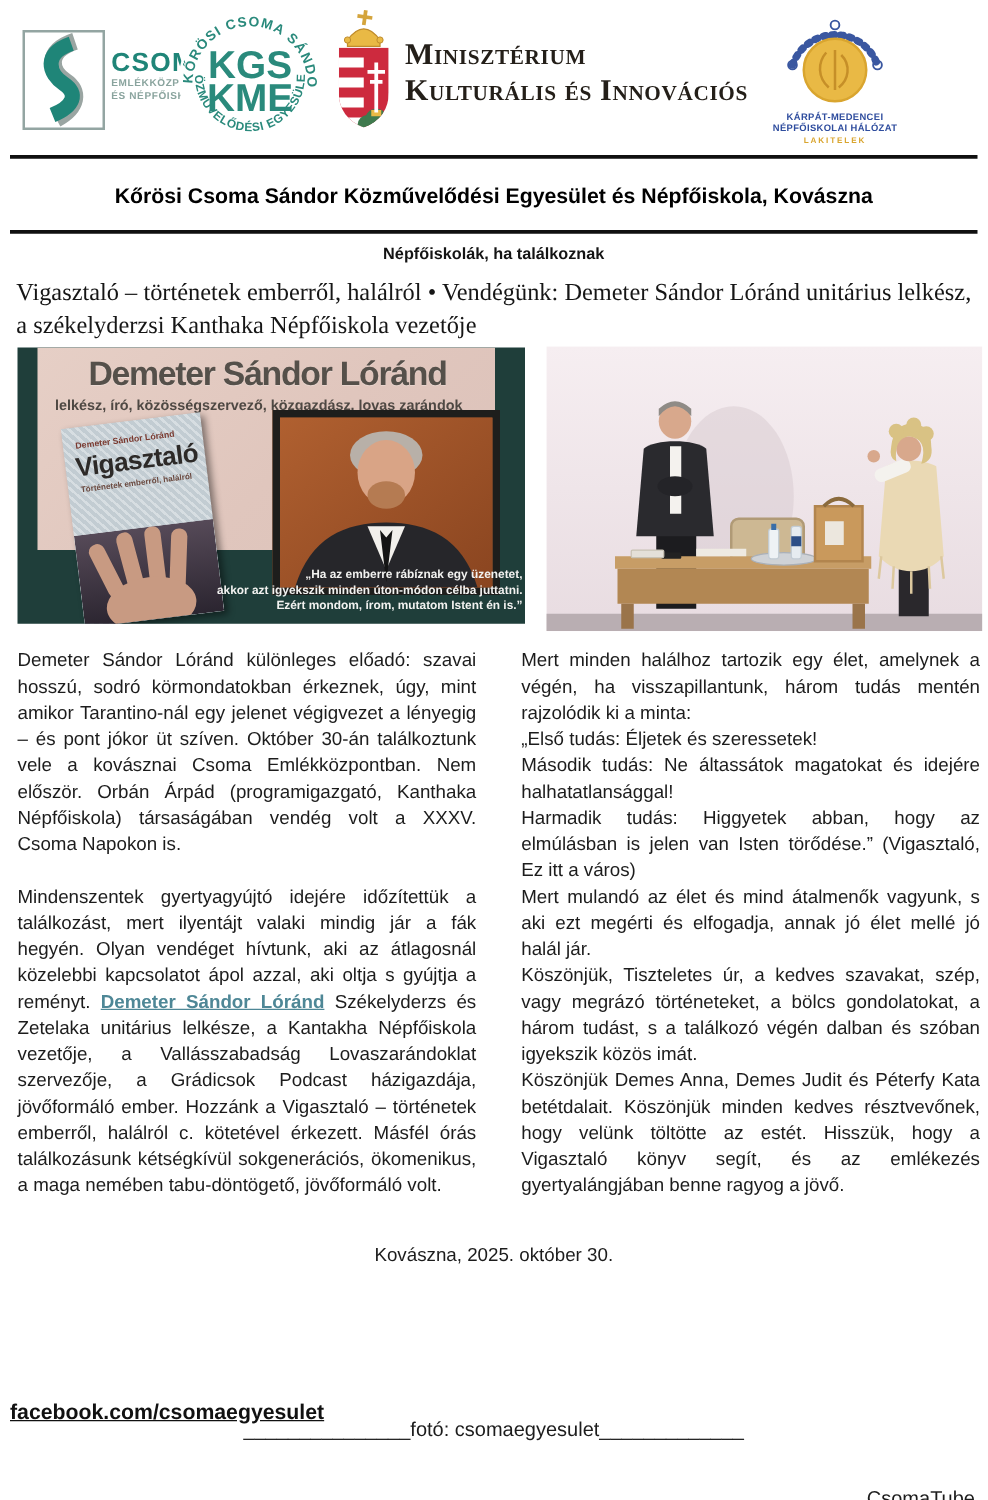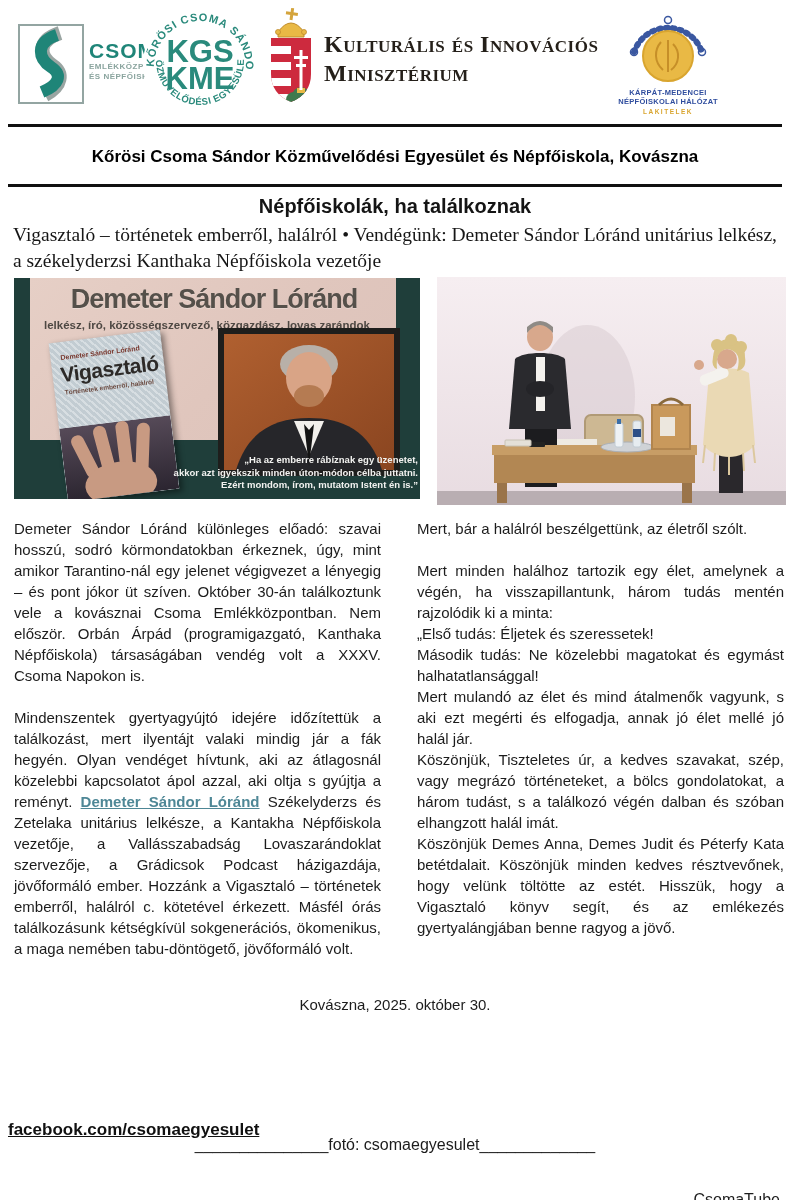--- a/index.html
+++ b/index.html
@@ -23,21 +23,21 @@
   .logo-kmnh { position:absolute; left:614px; top:12px; width:108px; text-align:center; }
   .kmnh-line { font-size:7.5px; font-weight:bold; color:#2f4d9e; line-height:9px; letter-spacing:0.3px; }
   .kmnh-town { font-size:6.5px; font-weight:bold; color:#d9a52f; letter-spacing:1.5px; margin-top:2px; }
 
   
   .rule { position:absolute; left:8px; width:774px; height:3px; background:#101010; }
   .rule1 { top:124px; } .rule2 { top:184px; }
   .org-title { position:absolute; top:147px; left:0; width:100%; text-align:center;
                font-size:17px; font-weight:bold; color:#000000; }
   .headline { position:absolute; top:195px; left:0; width:100%; text-align:center;
-              font-size:20px; font-weight:bold; color:#141414; }
+              font-size:13px; font-weight:bold; color:#141414; }
   .subtitle { position:absolute; top:222px; left:13px; width:764px; font-size:19.5px;
               line-height:26px; text-align:justify; color:#161616;font-family:Liberation Serif, serif; }
 
   
   .poster { position:absolute; left:14px; top:278px; width:406px; height:221px;
             background:#1f3e3a; overflow:hidden; }
   .poster-paper { position:absolute; left:16px; right:24px; top:0; height:162px;
             background:linear-gradient(135deg,#e6cfc6 0%, #e0c6bd 55%, #dcc2ba 100%); }
   .poster-title { position:absolute; left:30px; right:36px; top:6px; text-align:center;
             font-size:27px; font-weight:bold; color:#55504a; letter-spacing:-1px;
@@ -138,22 +138,22 @@
         <circle cx="42" cy="94" r="8" fill="#3f7a4e"></circle>
         <circle cx="35" cy="90" r="9" fill="#3f7a4e"></circle>
         <rect x="31" y="82" width="8" height="5" fill="#e9b945"></rect>
         <rect x="33.5" y="44" width="3" height="40" fill="#ffffff"></rect>
         <rect x="28" y="50" width="14" height="3" fill="#ffffff"></rect>
         <rect x="30" y="58" width="10" height="3" fill="#ffffff"></rect>
       </g>
     </svg>
   </div>
   <div class="ministry-words">
+    <div>Minisztérium</div>
     <div>Kulturális és Innovációs</div>
-    <div>Minisztérium</div>
   </div>
 
   <div class="logo-kmnh">
     <svg width="100" height="72" viewBox="0 0 100 72">
       <path d="M16,40 A 36,36 0 0 1 84,40" fill="none" stroke="#3a57a0" stroke-width="6" stroke-dasharray="2 5" stroke-linecap="round"></path>
       <circle cx="16" cy="40" r="3.5" fill="none" stroke="#3a57a0" stroke-width="1.5"></circle>
       <circle cx="84" cy="40" r="3.5" fill="none" stroke="#3a57a0" stroke-width="1.5"></circle>
       <circle cx="50" cy="8" r="3.5" fill="none" stroke="#3a57a0" stroke-width="1.5"></circle>
       <circle cx="50" cy="44" r="25" fill="#e9b945" stroke="#d9a52f" stroke-width="2"></circle>
       <path d="M43,30 C36,38 36,50 45,58 M50,28 L50,60 M55,32 C63,40 61,52 53,58" fill="none" stroke="#c68f28" stroke-width="2"></path>
@@ -276,26 +276,26 @@
       </g>
     </svg>
   </div>
 
   <div class="columns">
     <div class="col">
       <p class="gap-after">Demeter Sándor Lóránd különleges előadó: szavai hosszú, sodró körmondatokban érkeznek, úgy, mint amikor Tarantino-nál egy jelenet végigvezet a lényegig – és pont jókor üt szíven. Október 30-án találkoztunk vele a kovásznai Csoma Emlékközpontban. Nem először. Orbán Árpád (programigazgató, Kanthaka Népfőiskola) társaságában vendég volt a XXXV. Csoma Napokon is.</p>
       <p><span>Mindenszentek gyertyagyújtó idejére időzítettük a találkozást, mert ilyentájt valaki mindig jár a fák hegyén. Olyan vendéget hívtunk, aki az átlagosnál közelebbi kapcsolatot ápol azzal, aki oltja s gyújtja a reményt. </span><span class="person-link">Demeter Sándor Lóránd</span><span> Székelyderzs és Zetelaka unitárius lelkésze, a Kantakha Népfőiskola vezetője, a Vallásszabadság Lovaszarándoklat szervezője, a Grádicsok Podcast házigazdája, jövőformáló ember. Hozzánk a Vigasztaló – történetek emberről, halálról c. kötetével érkezett. Másfél órás találkozásunk kétségkívül sokgenerációs, ökomenikus, a maga nemében tabu-döntögető, jövőformáló volt.</span></p>
     </div>
     <div class="col">
-      <p class="gap-after">Mert, bár a halálról beszélgettünk, az életről szólt.</p>
       <p>Mert minden halálhoz tartozik egy élet, amelynek a végén, ha visszapillantunk, három tudás mentén rajzolódik ki a minta:</p>
       <p>„Első tudás: Éljetek és szeressetek!</p>
-      <p>Második tudás: Ne közelebbi magatokat és egymást halhatatlansággal!</p>
+      <p>Második tudás: Ne áltassátok magatokat és idejére halhatatlansággal!</p>
+      <p>Harmadik tudás: Higgyetek abban, hogy az elmúlásban is jelen van Isten törődése.” (Vigasztaló, Ez itt a város)</p>
       <p>Mert mulandó az élet és mind átalmenők vagyunk, s aki ezt megérti és elfogadja, annak jó élet mellé jó halál jár.</p>
-      <p>Köszönjük, Tiszteletes úr, a kedves szavakat, szép, vagy megrázó történeteket, a bölcs gondolatokat, a három tudást, s a találkozó végén dalban és szóban elhangzott halál imát.</p>
+      <p>Köszönjük, Tiszteletes úr, a kedves szavakat, szép, vagy megrázó történeteket, a bölcs gondolatokat, a három tudást, s a találkozó végén dalban és szóban igyekszik közös imát.</p>
       <p>Köszönjük Demes Anna, Demes Judit és Péterfy Kata betétdalait. Köszönjük minden kedves résztvevőnek, hogy velünk töltötte az estét. Hisszük, hogy a Vigasztaló könyv segít, és az emlékezés gyertyalángjában benne ragyog a jövő.</p>
     </div>
   </div>
 
   <div class="dateline">Kovászna, 2025. október 30.</div>
 
   <div class="photo-credit">_______________fotó: csomaegyesulet_____________</div>
   <div class="fb-link">facebook.com/csomaegyesulet</div>
   <div class="tube-link">CsomaTube</div>
 

